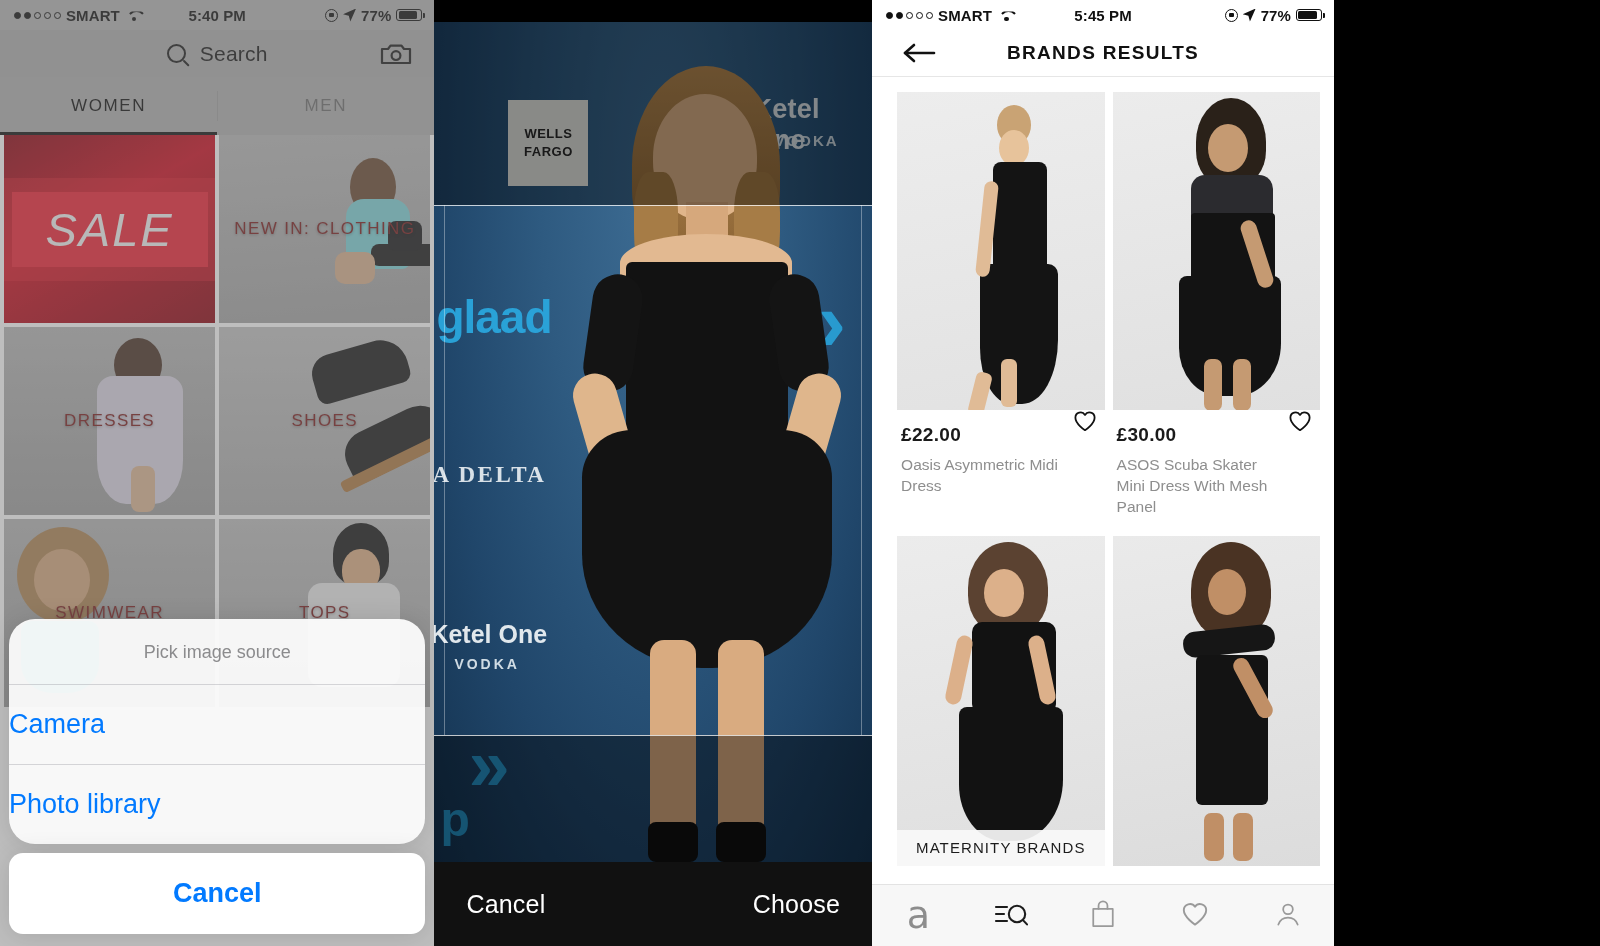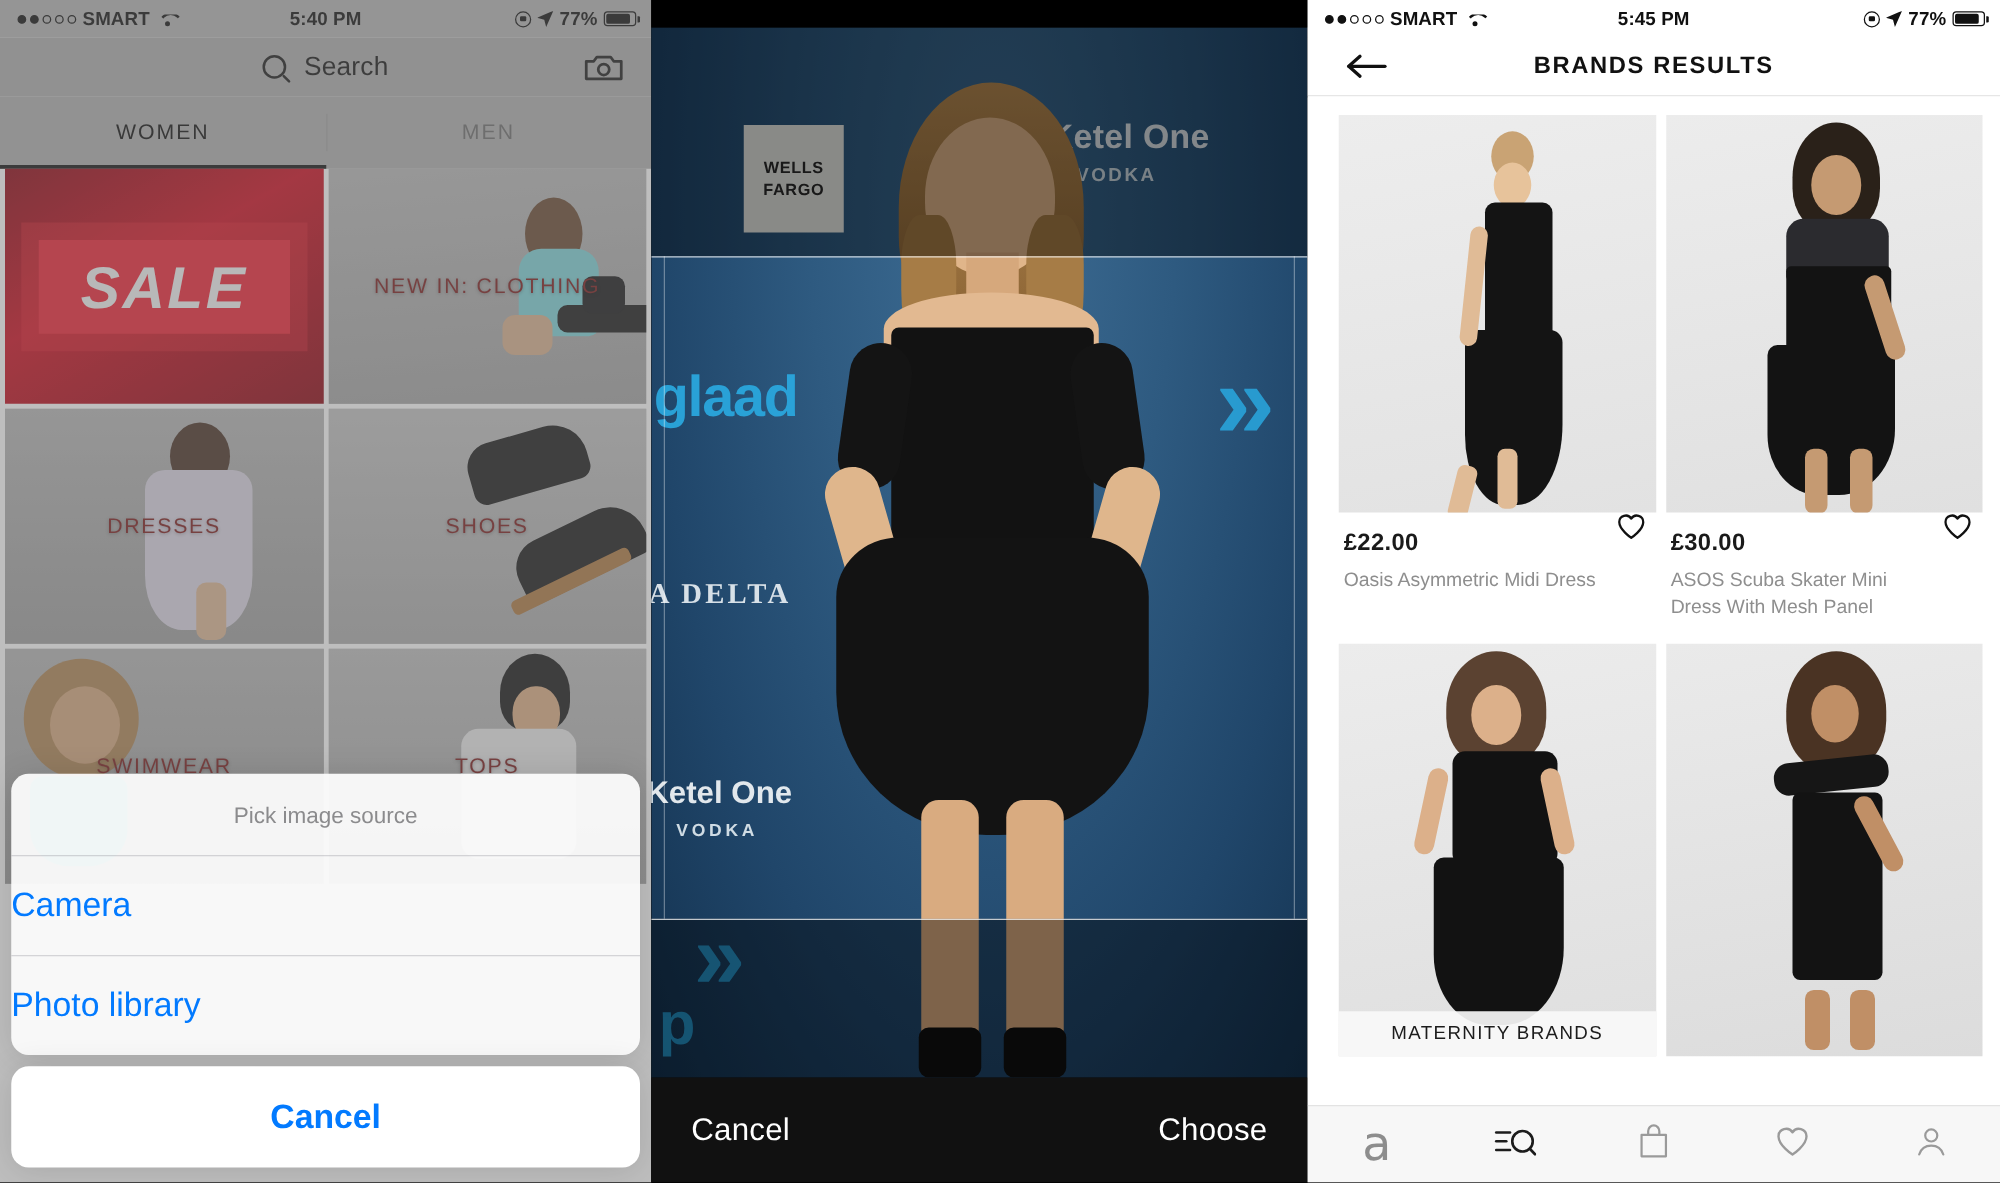--- a/index.html
+++ b/index.html
@@ -2,21 +2,21 @@
 <html><head>
 <meta charset="utf-8">
 <style>
   * { margin:0; padding:0; box-sizing:border-box; }
   html,body {
     width:1600px; height:946px; overflow:hidden;
     background:#000;
     font-family:"Liberation Sans", sans-serif;
     -webkit-font-smoothing:antialiased;
   }
-  .stage { position:relative; width:1600px; height:946px; display:flex; }
+  .stage { position:relative; width:1334px; height:946px; display:flex; }
 
   
   .panel { position:relative; height:946px; overflow:hidden; background:#fff; }
   .panel-left   { width:521px; }
   .panel-mid    { width:525px; background:#000; }
   .panel-right  { width:554px; }
 
   
   .statusbar{
     position:relative; height:30px; display:flex; align-items:center;
@@ -79,28 +79,28 @@
   }
   .cat-label{
     position:relative; z-index:3; color:#7f1d1d; font-size:17px; letter-spacing:1.4px;
     text-shadow:0 1px 3px rgba(0,0,0,.35); font-weight:400;
   }
   .cat.sale{ background:linear-gradient(150deg,#8e0713,#cf0c1f 42%,#8d0612); }
   .cat.sale .sale-box{
     position:relative; z-index:3; background:#ef2435; padding:10px 34px;
     box-shadow:0 0 0 14px rgba(239,36,53,.38);
   }
-  .cat.sale .sale-box span{ color:#f4f4f4; font-size:47px; font-weight:700; font-style:italic; letter-spacing:2px; display:block;}
+  .cat.sale .sale-box span{ color:#f4f4f4; font-size:47px; font-weight:400; font-style:italic; letter-spacing:2px; display:block;}
   
   .ph{ position:absolute; inset:0; z-index:1;}
   .fig{ position:absolute; border-radius:46% 46% 40% 40%; }
 
   .sheet-wrap{ position:absolute; left:0; right:0; bottom:0; z-index:60; padding:0 9px 12px; }
   .sheet{
-    background:rgba(252,252,252,.94); border-radius:14px; overflow:hidden;
+    background:rgba(252,252,252,.94); border-radius:26px; overflow:hidden;
     box-shadow:0 2px 26px rgba(0,0,0,.12);
   }
   .sheet-title{ text-align:center; font-size:18px; color:#8b8b8d; padding:23px 0 21px; }
   .sheet-div{ height:1px; background:rgba(120,120,128,.28); }
   .sheet-item{ text-align:left; font-size:27px; color:#027aff; padding:24px 0; }
   .sheet-cancel{
     margin-top:9px; background:#fff; border-radius:14px; text-align:center;
     font-size:27px; font-weight:600; color:#027aff; padding:25px 0;
     box-shadow:0 2px 26px rgba(0,0,0,.12);
   }

